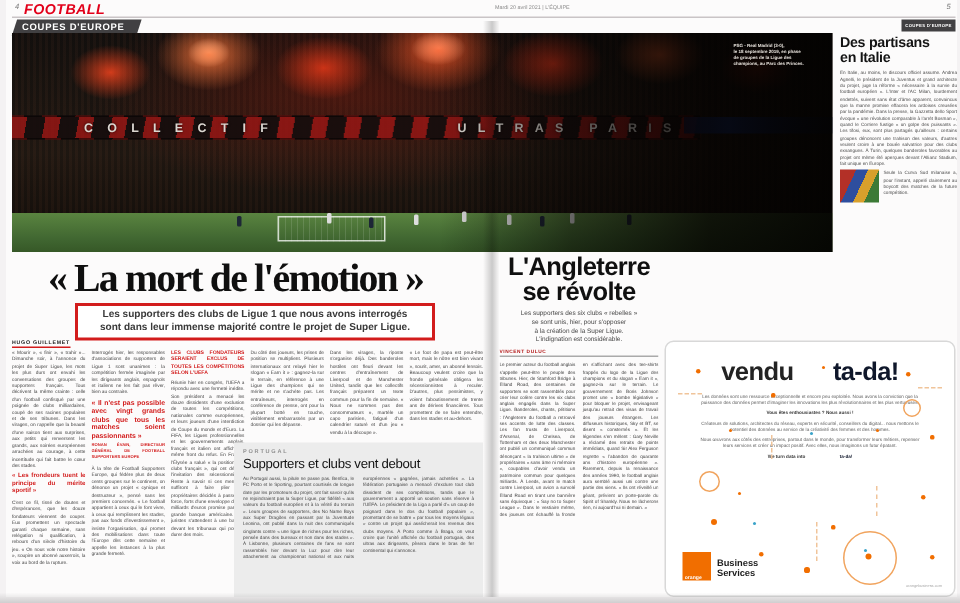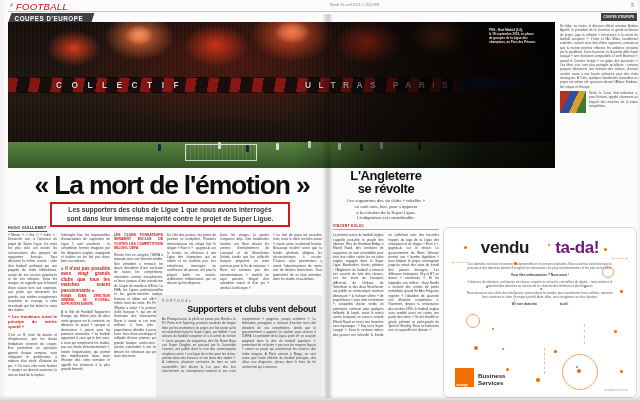--- a/index.html
+++ b/index.html
@@ -3,21 +3,21 @@
 <meta charset="utf-8">
 <style>
   html,body{margin:0;padding:0;width:640px;height:402px;overflow:hidden;
     background:#f4f2f3;font-family:"Liberation Sans",sans-serif;position:relative;}
   .abs{position:absolute;}
   .preline{white-space:pre-line;}
   .just{text-align:justify;}
   
   .page-bg{left:4px;top:0;width:634px;height:398px;background:#fcfbfb;}
   .pagenum{font-size:5px;color:#777;font-style:italic;}
-  .logo-football{left:16px;top:1px;font-size:9.5px;font-weight:400;font-style:italic;
+  .logo-football{left:16px;top:1px;font-size:9.5px;font-weight:700;font-style:italic;
     color:#e2001a;letter-spacing:.3px;}
   .rule-top{left:8px;top:11px;width:629px;height:1px;background:#c9c4c6;}
   .banner-section{left:8px;top:13px;height:10.5px;background:#414042;padding:0 10px 0 5px;
     transform:skewX(-18deg);transform-origin:left bottom;display:flex;align-items:center;}
   .banner-section span{display:block;transform:skewX(18deg);color:#fff;font-size:6.3px;
     font-weight:bold;letter-spacing:.5px;}
   .dateline{left:330px;top:3px;font-size:3.6px;color:#8a8a8a;}
   .corner-tag{left:601px;top:13px;width:36px;height:7.5px;background:#414042;color:#fff;
     font-size:2.9px;font-weight:bold;display:flex;align-items:center;justify-content:center;
     letter-spacing:.2px;}
@@ -61,61 +61,61 @@
     font-size:3px;font-weight:bold;line-height:1.35;}
   
   .italy-box{left:560px;top:24px;width:78px;height:152px;overflow:hidden;}
   .italy-box h2{margin:0 0 3px 0;font-size:9.5px;line-height:1.02;color:#141414;
     letter-spacing:-.2px;}
   .italy-body{font-size:3.1px;line-height:1.4;color:#4a4a4a;}
   .italy-bottom{display:flex;gap:3px;margin-top:2px;}
   .italy-photo{width:26px;height:22px;flex:0 0 26px;
     background:linear-gradient(115deg,#b33027 0 30%,#2e4e9e 30% 52%,#d8a02c 52% 72%,#3c7a36 72%);}
   
-  .main-headline{left:15px;top:170px;width:314px;text-align:center;font-size:26.5px;
-    font-weight:800;color:#0f0f0f;letter-spacing:-1.2px;}
+  .main-headline{left:0;top:170px;width:314px;text-align:center;font-size:26.5px;
+    font-weight:800;color:#0f0f0f;letter-spacing:-1.2px;font-family:Liberation Serif, serif;}
   .standfirst-box{left:50px;top:202px;width:228px;border:2px solid #d21c1c;
     padding:2px 4px;text-align:center;font-size:6.7px;font-weight:600;color:#3a3a3a;
     line-height:1.3;background:#fff;}
   .main-byline{left:8px;top:226px;font-size:3.5px;font-weight:bold;color:#222;
     letter-spacing:.5px;border-bottom:.8px solid #d21c1c;padding-bottom:1px;}
   .main-cols{left:8px;top:233px;width:314px;height:165px;display:flex;gap:4px;overflow:hidden;}
   .col{flex:1;font-size:3.2px;line-height:1.38;color:#3d3d3d;overflow:hidden;}
   .col .short{height:57px;overflow:hidden;}
   .quote-red{font-size:4.1px;font-weight:bold;color:#d21c1c;line-height:1.2;margin:3px 0;}
   .pullquote{font-size:4.6px;font-weight:bold;color:#d21c1c;line-height:1.2;margin:2px 0;}
   .attribution{font-size:2.8px;font-weight:bold;color:#d21c1c;margin-bottom:3px;}
   .red-header{font-size:3.4px;font-weight:bold;color:#d21c1c;line-height:1.3;margin-bottom:2px;}
   
   .portugal-box{left:156px;top:295px;width:166px;height:103px;background:#ececec;
     padding:4px 6px;box-sizing:border-box;overflow:hidden;}
   .portugal-kicker{font-size:3.7px;font-weight:bold;color:#8f8f8f;letter-spacing:1.2px;}
-  .portugal-headline{font-size:8.8px;font-weight:700;color:#131313;margin:1px 0 3px 0;
-    letter-spacing:-.2px;text-align:right;}
+  .portugal-headline{font-size:8.8px;font-weight:400;color:#131313;margin:1px 0 3px 0;
+    letter-spacing:-.2px;}
   .portugal-body{font-size:3.1px;line-height:1.4;color:#444;columns:2;column-gap:6px;
     height:76px;overflow:hidden;}
   
   .gutter{left:322px;top:14px;width:11px;height:384px;
     background:linear-gradient(90deg,rgba(0,0,0,0),rgba(0,0,0,.16) 45%,rgba(0,0,0,.2) 55%,rgba(0,0,0,0));}
   
   .england{left:333px;top:169px;width:106px;height:229px;overflow:hidden;}
-  .england h2{margin:0;text-align:center;font-size:13px;font-weight:800;color:#101010;
+  .england h2{margin:0;text-align:center;font-size:17px;font-weight:800;color:#101010;
     line-height:1.0;letter-spacing:-.4px;}
   .england-standfirst{margin-top:3px;text-align:center;font-size:4.3px;color:#454545;
     line-height:1.35;}
   .england-byline{margin-top:3px;font-size:3.2px;font-weight:bold;color:#b01010;
     letter-spacing:.4px;border-bottom:.6px solid #aaa;padding-bottom:1px;}
   .england-body{margin-top:3px;font-size:3.1px;line-height:1.4;color:#3d3d3d;
     columns:2;column-gap:5px;height:146px;overflow:hidden;}
   
   .ad-box{left:443px;top:227px;width:194px;height:171px;background:#fff;
     border:1.5px solid #d8d8d8;border-radius:6px;box-sizing:border-box;overflow:hidden;}
   .ad-head{margin-top:11px;text-align:center;font-size:17px;font-weight:800;color:#232323;
     line-height:1.04;letter-spacing:-.4px;}
-  .ad-accent{color:#701a75;margin-left:22px;}
+  .ad-accent{color:#0f172a;margin-left:22px;}
   .ad-paras{width:152px;margin:5px auto 0 auto;text-align:center;font-size:3.1px;
     color:#5c5c5c;line-height:1.4;}
   .ad-paras p{margin:2.6px 0;}
   .ad-paras p.b{font-weight:bold;color:#3a3a3a;}
   .ad-logo{position:absolute;left:11px;bottom:10px;width:19px;height:19px;background:#f16e00;}
   .ad-logo span{position:absolute;left:1.5px;bottom:.5px;color:#fff;font-size:3.4px;
     font-weight:bold;}
   .ad-brand{position:absolute;left:34px;bottom:11px;font-size:6.2px;font-weight:800;
     color:#1d1d1d;line-height:1.05;}
   .ad-site{position:absolute;right:8px;bottom:5px;font-size:2.6px;color:#a9a9a9;}
@@ -161,20 +161,22 @@
   <div class="player w" style="left:372px;bottom:19px;"></div>
   <div class="player d" style="left:410px;bottom:18px;"></div>
   <div class="photo-dark-right"></div>
   <div class="photo-caption preline">PSG - Real Madrid (3-0),
 le 18 septembre 2019, en phase
 de groupes de la Ligue des
 champions, au Parc des Princes.</div>
 </div>
 
 <div class="abs italy-box">
+  <h2 class="preline">Des partisans
+en Italie</h2>
   <div class="italy-body just">En Italie, au moins, le discours officiel assume. Andrea Agnelli, le président de la Juventus et grand architecte du projet, juge la réforme « nécessaire à la survie du football européen ». L'Inter et l'AC Milan, lourdement endettés, suivent sans état d'âme apparent, convaincus que la manne promise effacera les ardoises creusées par la pandémie. Dans la presse, la Gazzetta dello Sport évoque « une révolution comparable à l'arrêt Bosman », quand le Corriere fustige « un golpe des puissants ». Les tifosi, eux, sont plus partagés qu'ailleurs : certains groupes dénoncent une trahison des valeurs, d'autres veulent croire à une bouée salvatrice pour des clubs exsangues. À Turin, quelques banderoles favorables au projet ont même été aperçues devant l'Allianz Stadium, fait unique en Europe.</div>
   <div class="italy-bottom">
     <div class="italy-photo"></div>
     <div class="italy-body just">Seule la Curva Sud milanaise a, pour l'instant, appelé clairement au boycott des matches de la future compétition.</div>
   </div>
 </div>
 
 <div class="abs main-headline">« La mort de l'émotion »</div>
 <div class="abs standfirst-box preline">Les supporters des clubs de Ligue 1 que nous avons interrogés
 sont dans leur immense majorité contre le projet de Super Ligue.</div>

